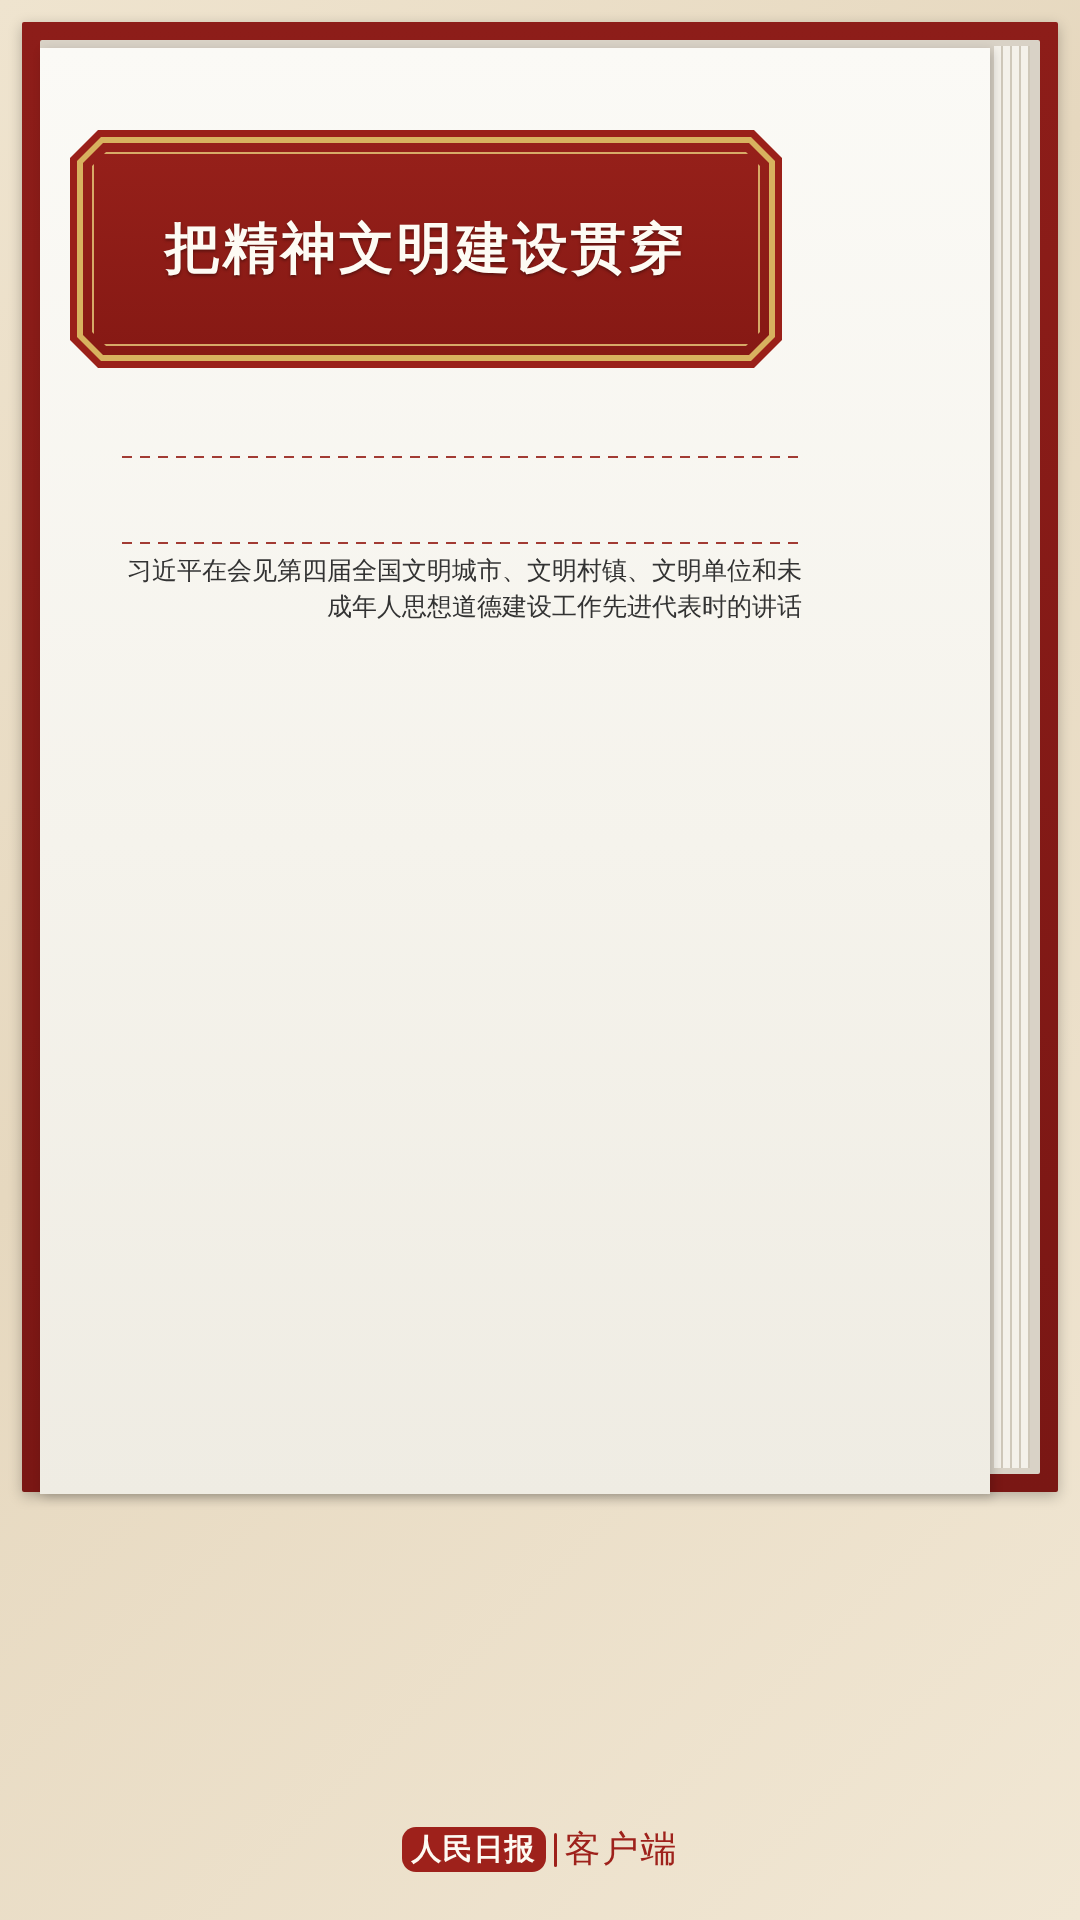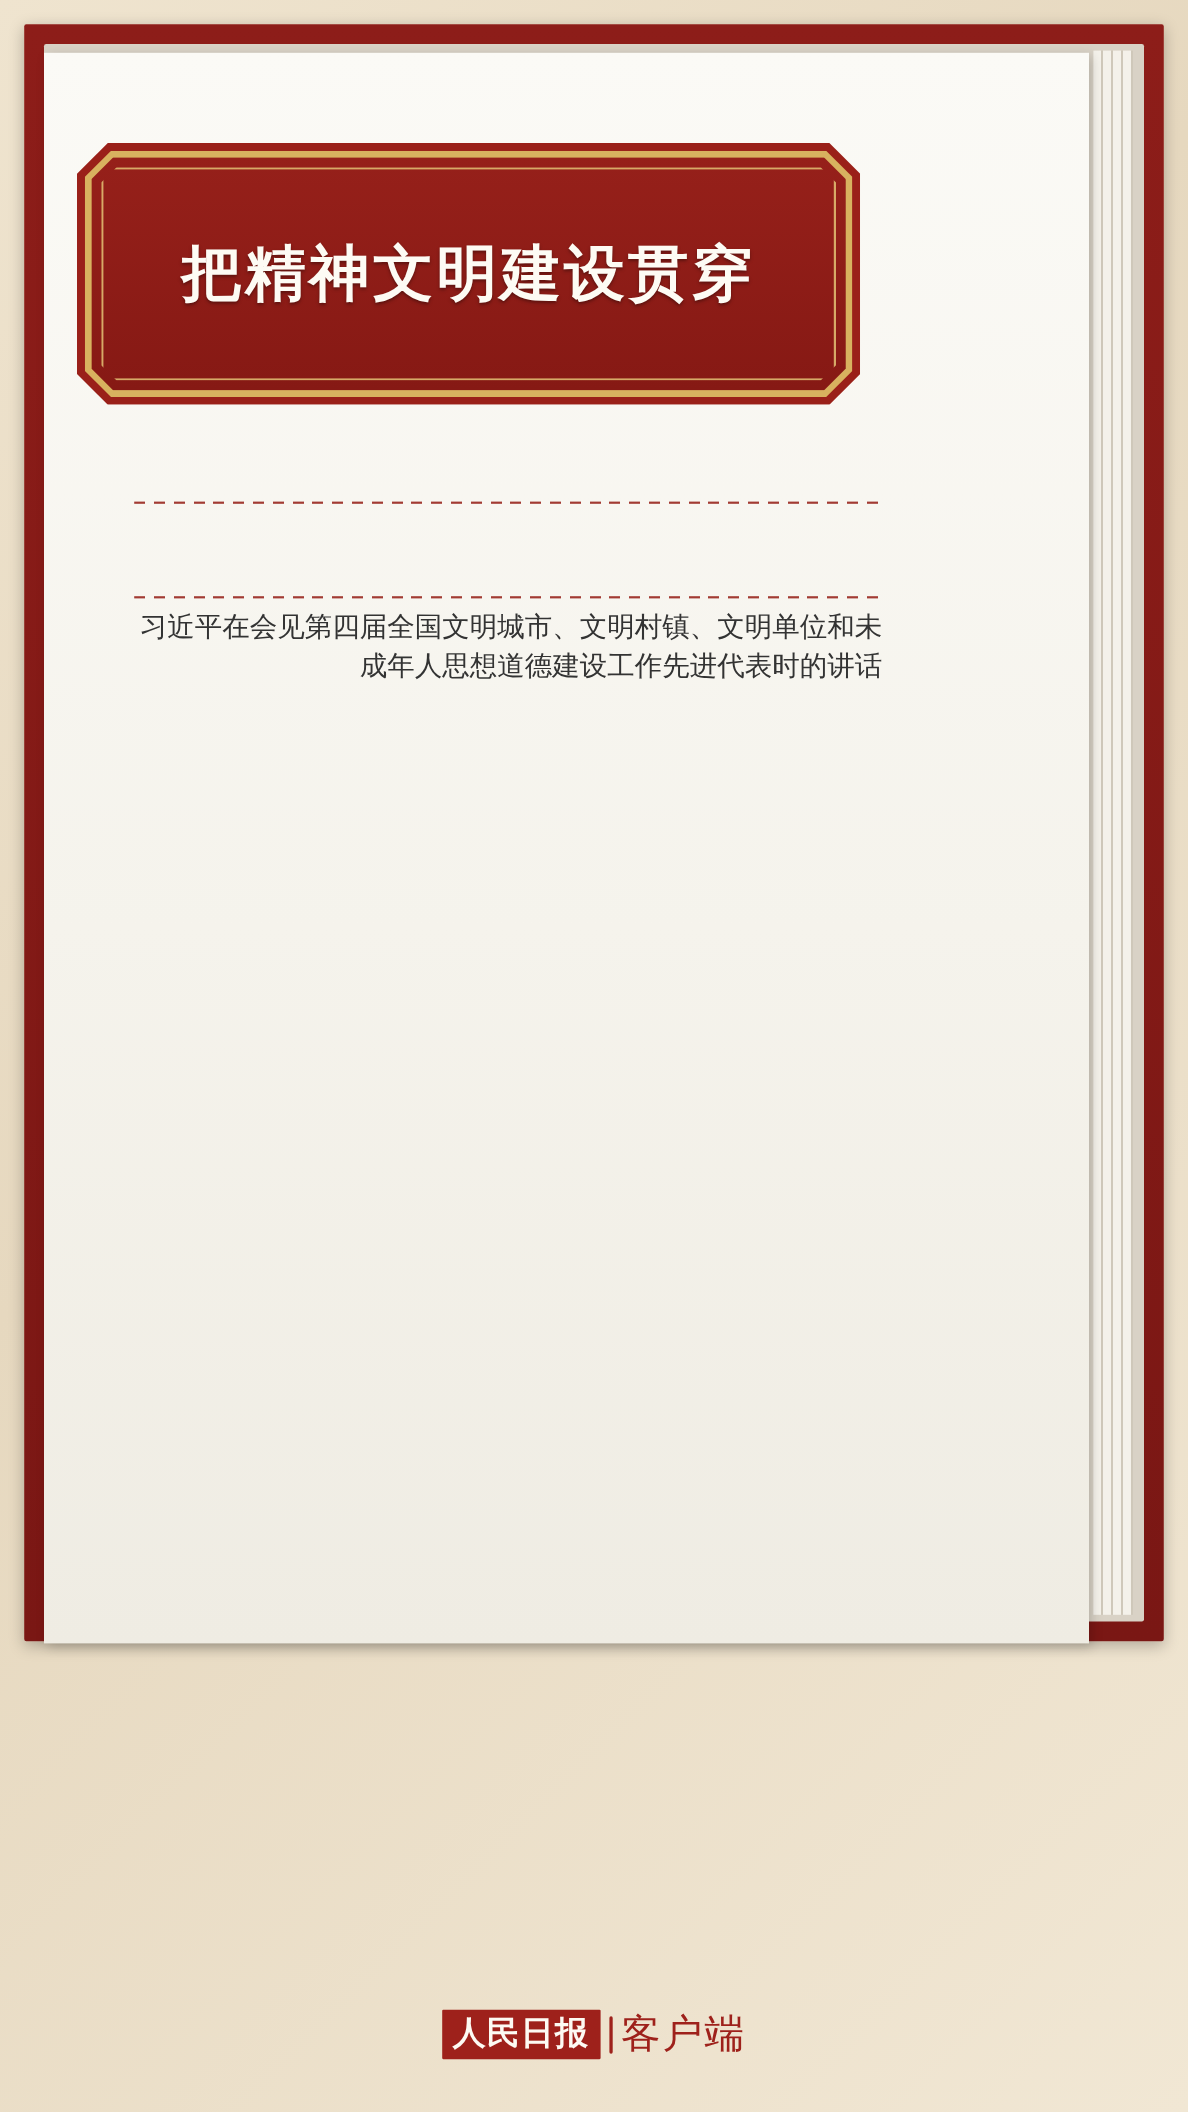--- a/index.html
+++ b/index.html
@@ -175,21 +175,21 @@
     display: flex;
     align-items: center;
     gap: 8px;
   }
   .rmrb-badge {
     font-family: "Liberation Serif", "DejaVu Serif", serif;
     font-weight: 700;
     font-size: 30px;
     color: #fdfaf3;
     background: #9e211b;
-    border-radius: 1px;
+    border-radius: 14px;
     padding: 3px 10px 5px 10px;
     letter-spacing: 1px;
     line-height: 1.25;
   }
   .rmrb-sep {
     width: 3px;
     height: 34px;
     background: #9e211b;
     border-radius: 2px;
   }

